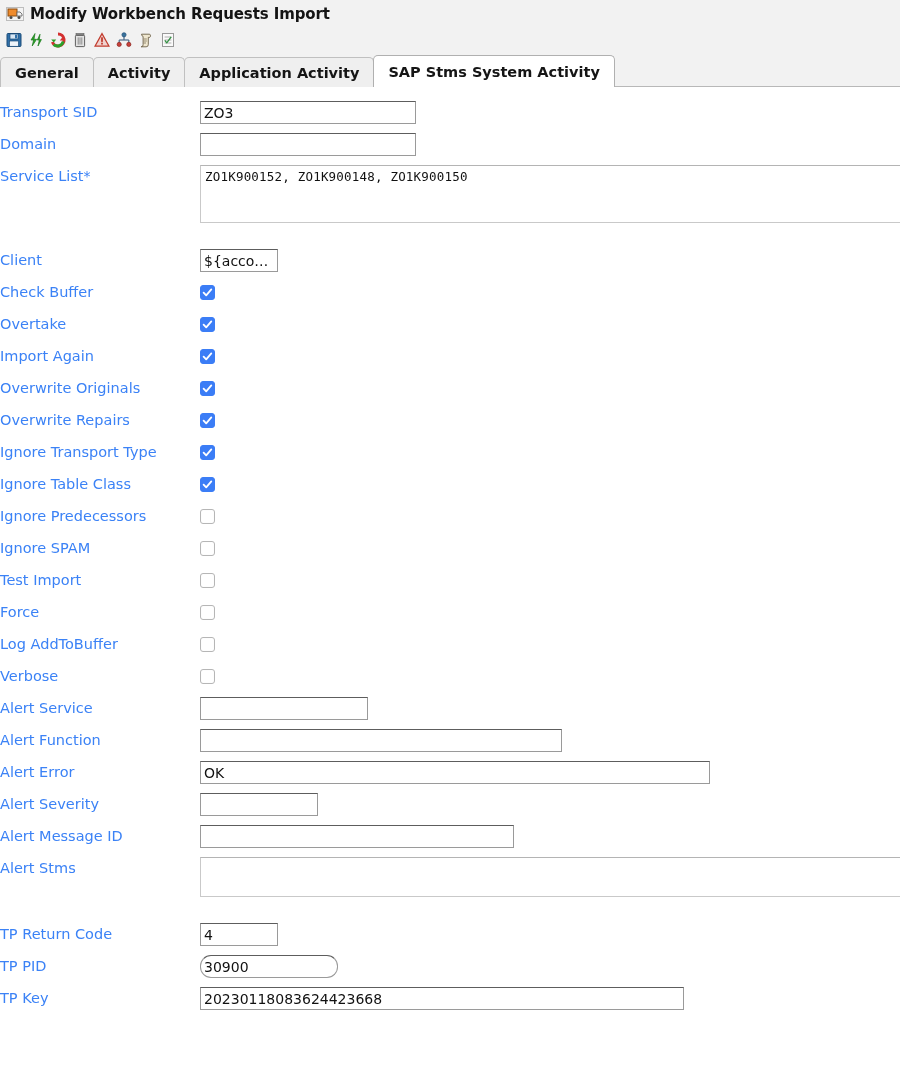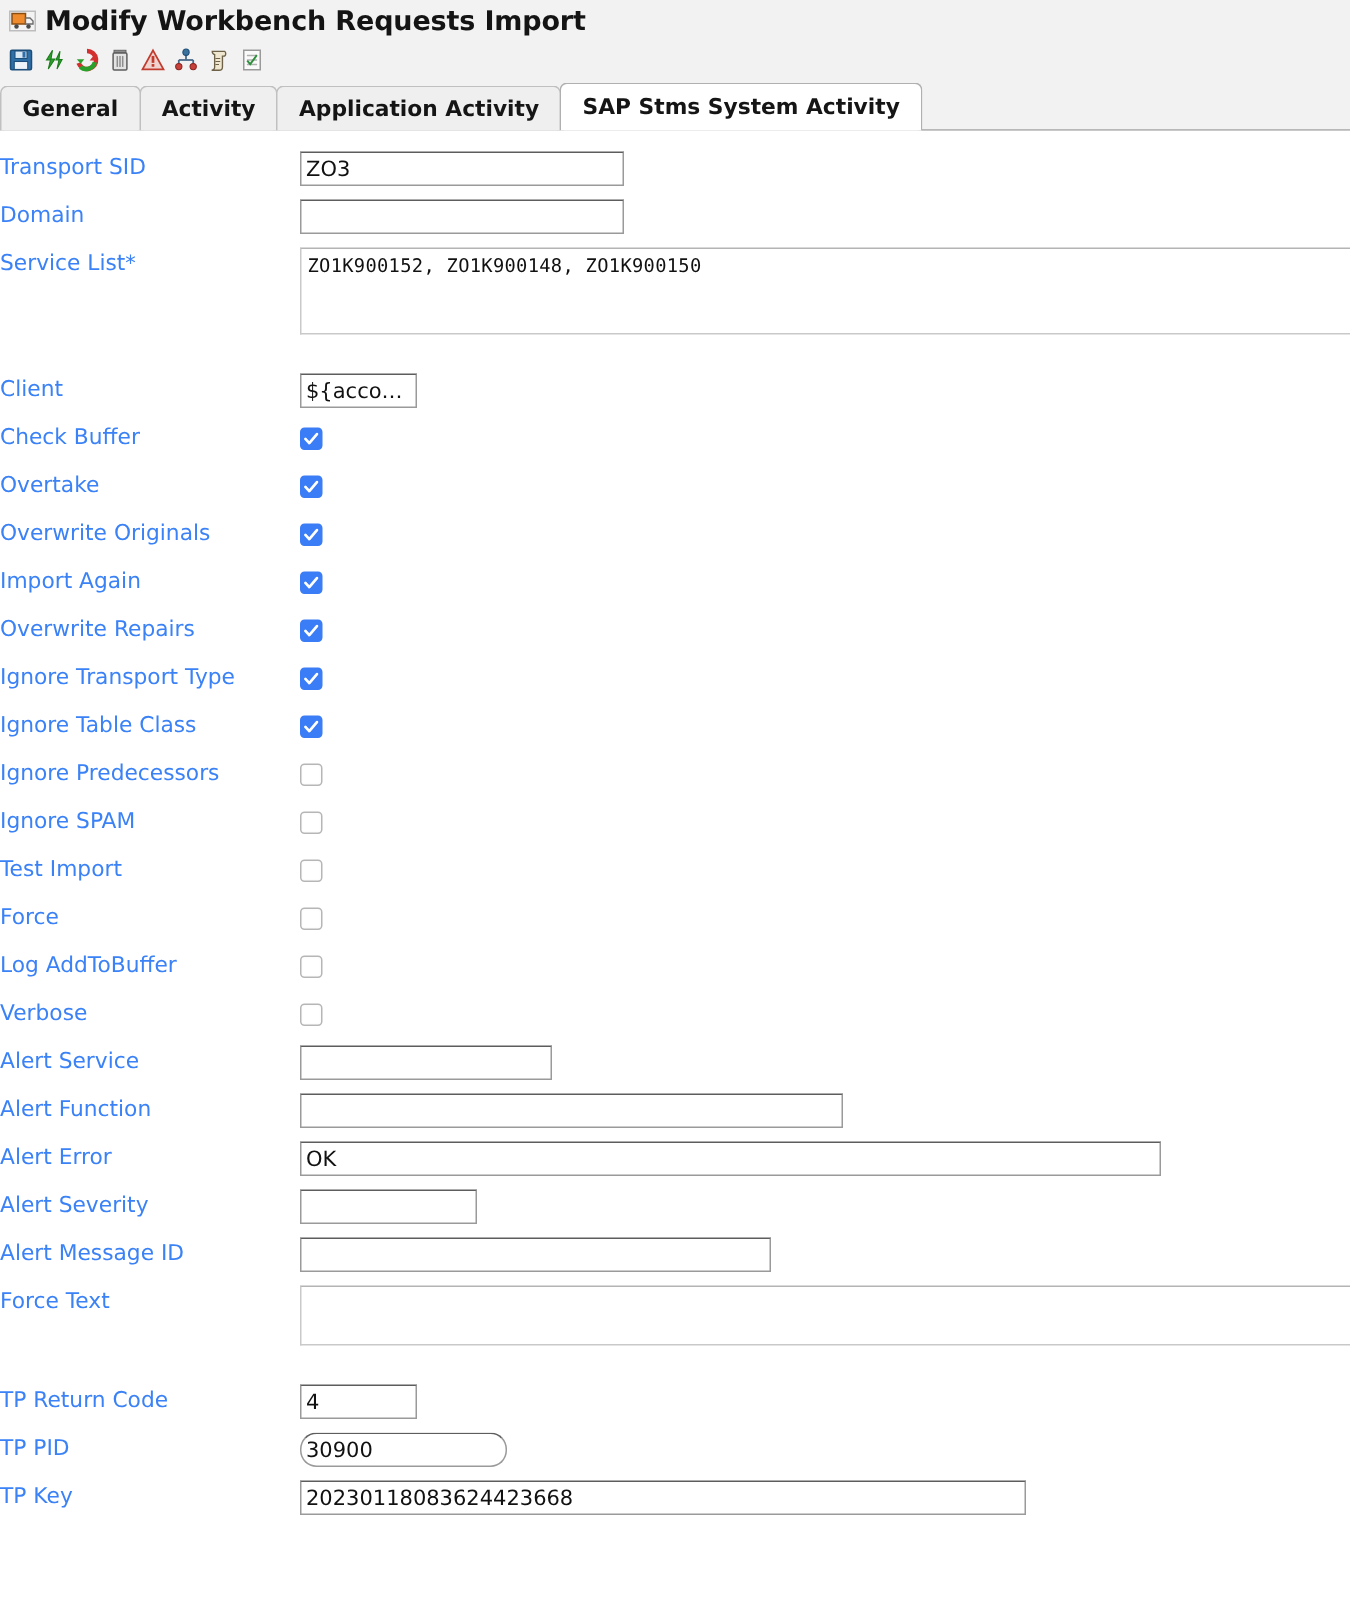--- a/index.html
+++ b/index.html
@@ -26,21 +26,21 @@
     box-sizing: border-box;
   }
   .title-icon {
     width: 18px;
     height: 18px;
     margin-right: 6px;
     flex: 0 0 auto;
     display: block;
   }
   .title-text {
-    font-size: 18px;
+    font-size: 15px;
     font-weight: bold;
     color: #141414;
     letter-spacing: -0.1px;
   }
 
   
   .toolbar {
     height: 24px;
     background: #f2f2f2;
     display: flex;
@@ -146,21 +146,21 @@
     font-size: 14px;
     color: #111;
     padding: 1px 3px;
     outline: none;
     display: block;
   }
   input.text.w-sid   { width: 216px; }
   input.text.w-client{ width: 78px; }
   input.text.w-svc   { width: 168px; }
   input.text.w-fn    { width: 362px; }
-  input.text.w-err   { width: 574px; }
+  input.text.w-err   { width: 510px; }
   input.text.w-sev   { width: 118px; }
   input.text.w-msgid { width: 314px; }
   input.text.w-rc    { width: 78px; }
   input.text.w-pid   { width: 138px; border-radius: 11px; }
   input.text.w-key   { width: 484px; }
 
   textarea.area {
     box-sizing: border-box;
     border: 1px solid #c9c9c9;
     border-top-color: #b4b4b4;
@@ -362,42 +362,42 @@
     <div class="ctl">
         <div class="cb on">
       <svg width="11" height="11" viewBox="0 0 11 11">
             <path d="M1.6 5.6 l2.6 2.8 l5.1 -6" fill="none" stroke="#ffffff" stroke-width="1.8" stroke-linecap="round" stroke-linejoin="round"></path>
           </svg>
     </div>
       </div>
   </div>
 
   <div class="row tight">
+    <div class="label">Import Again</div>
+    <div class="ctl">
+        <div class="cb on">
+      <svg width="11" height="11" viewBox="0 0 11 11">
+            <path d="M1.6 5.6 l2.6 2.8 l5.1 -6" fill="none" stroke="#ffffff" stroke-width="1.8" stroke-linecap="round" stroke-linejoin="round"></path>
+          </svg>
+    </div>
+      </div>
+  </div>
+
+  <div class="row tight">
     <div class="label">Overwrite Originals</div>
     <div class="ctl">
         <div class="cb on">
       <svg width="11" height="11" viewBox="0 0 11 11">
             <path d="M1.6 5.6 l2.6 2.8 l5.1 -6" fill="none" stroke="#ffffff" stroke-width="1.8" stroke-linecap="round" stroke-linejoin="round"></path>
           </svg>
     </div>
       </div>
   </div>
 
   <div class="row tight">
-    <div class="label">Import Again</div>
-    <div class="ctl">
-        <div class="cb on">
-      <svg width="11" height="11" viewBox="0 0 11 11">
-            <path d="M1.6 5.6 l2.6 2.8 l5.1 -6" fill="none" stroke="#ffffff" stroke-width="1.8" stroke-linecap="round" stroke-linejoin="round"></path>
-          </svg>
-    </div>
-      </div>
-  </div>
-
-  <div class="row tight">
     <div class="label">Overwrite Repairs</div>
     <div class="ctl">
         <div class="cb on">
       <svg width="11" height="11" viewBox="0 0 11 11">
             <path d="M1.6 5.6 l2.6 2.8 l5.1 -6" fill="none" stroke="#ffffff" stroke-width="1.8" stroke-linecap="round" stroke-linejoin="round"></path>
           </svg>
     </div>
       </div>
   </div>
 
@@ -495,21 +495,21 @@
   </div>
 
   <div class="row">
     <div class="label">Alert Message ID</div>
     <div class="ctl">
       <input class="text w-msgid" type="text" value="" style="">
     </div>
   </div>
 
   <div class="row">
-    <div class="label">Force Text</div>
+    <div class="label">Alert Stms</div>
     <div class="ctl">
       <textarea class="area alerttext" style=""></textarea>
     </div>
   </div>
 
   <div class="gap"></div>
 
   <div class="row">
     <div class="label">TP Return Code</div>
     <div class="ctl">

